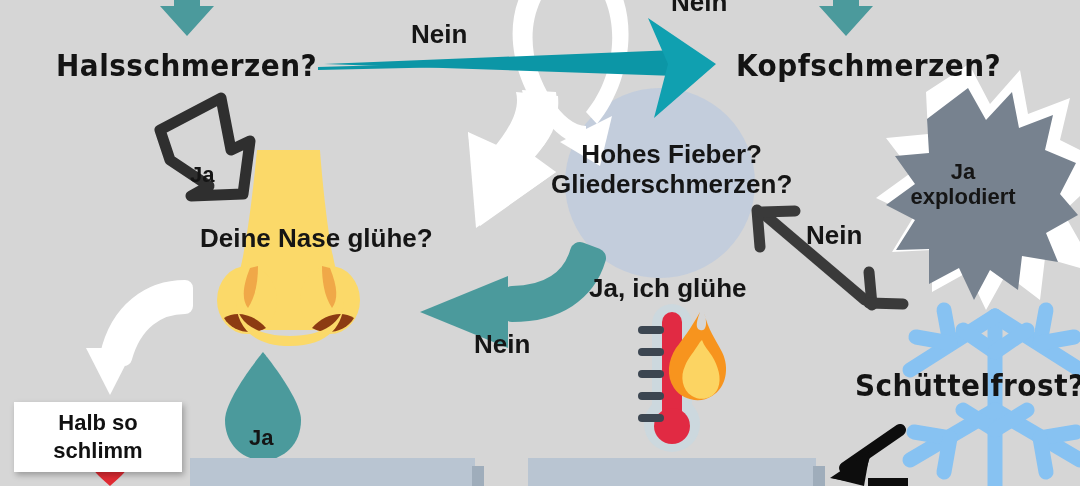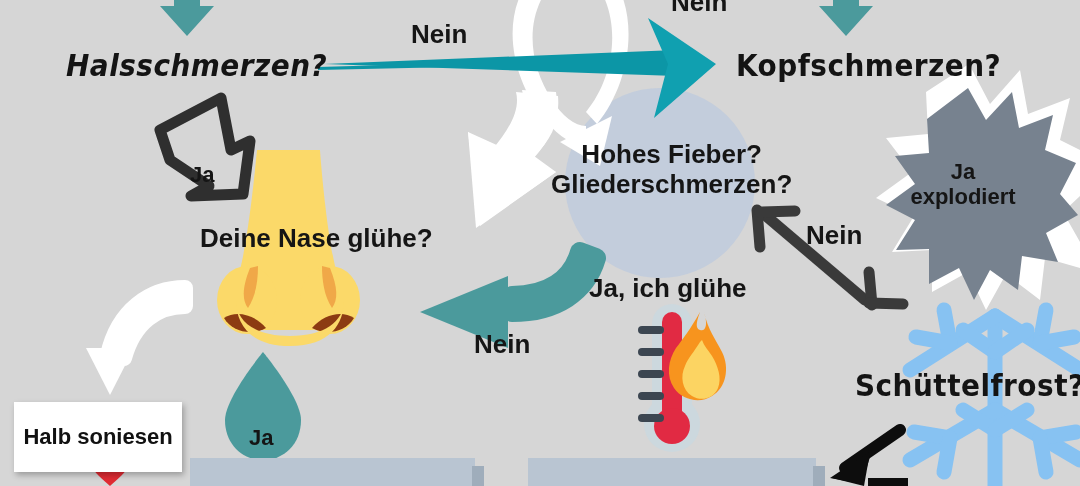--- a/index.html
+++ b/index.html
@@ -47,21 +47,21 @@
   
   #result-card {
     position: absolute;
     left: 14px;
     top: 402px;
     width: 168px;
     height: 70px;
     background: #ffffff;
     box-shadow: 2px 3px 6px rgba(0,0,0,0.28);
     display: flex;
-    flex-direction: row;
+    flex-direction: column;
     align-items: center;
     justify-content: center;
     font-size: 22px;
     font-weight: bold;
     color: #111;
     line-height: 1.28;
   }
 
   
   .card-top {
@@ -276,21 +276,21 @@
     </g>
 
   </svg>
 
   <div class="card-top" style="left:190px; top:458px; width:285px; height:28px;"></div>
   <div class="card-shadow" style="left:472px; top:466px; width:12px; height:20px;"></div>
 
   <div class="card-top" style="left:528px; top:458px; width:288px; height:28px;"></div>
   <div class="card-shadow" style="left:813px; top:466px; width:12px; height:20px;"></div>
 
-  <div class="node q-head" style="left:66px; top:48px;font-style:italic;">Halsschmerzen?</div>
+  <div class="node q-head" style="left:56px; top:48px;">Halsschmerzen?</div>
 
   <div class="node q-head" style="left:718px; top:48px;margin-left:18px;">Kopfschmerzen?</div>
 
   <div class="node label-big" style="left:411px; top:20px;">Nein</div>
 
   <div class="node label-big" style="left:671px; top:-12px;">Nein</div>
 
   <div class="node label-mid" style="left:190px; top:131px;">Ja</div>
 
   <div class="node label-big center-txt" style="left:551px; top:140px; text-align:center;">
@@ -312,16 +312,16 @@
   <div class="node label-big" style="left:589px; top:274px;">Ja, ich glühe</div>
 
   <div class="node label-big" style="left:474px; top:330px;">Nein</div>
 
   <div class="node label-mid" style="left:249px; top:394px;">Ja</div>
 
   <div class="node q-head" style="left:855px; top:368px;">Schüttelfrost?</div>
 
   <div id="result-card">
     <div>Halb so</div>
-    <div>niesen</div>
+    <div>schlimm</div>
   </div>
 
 </div>
 
 </body></html>

